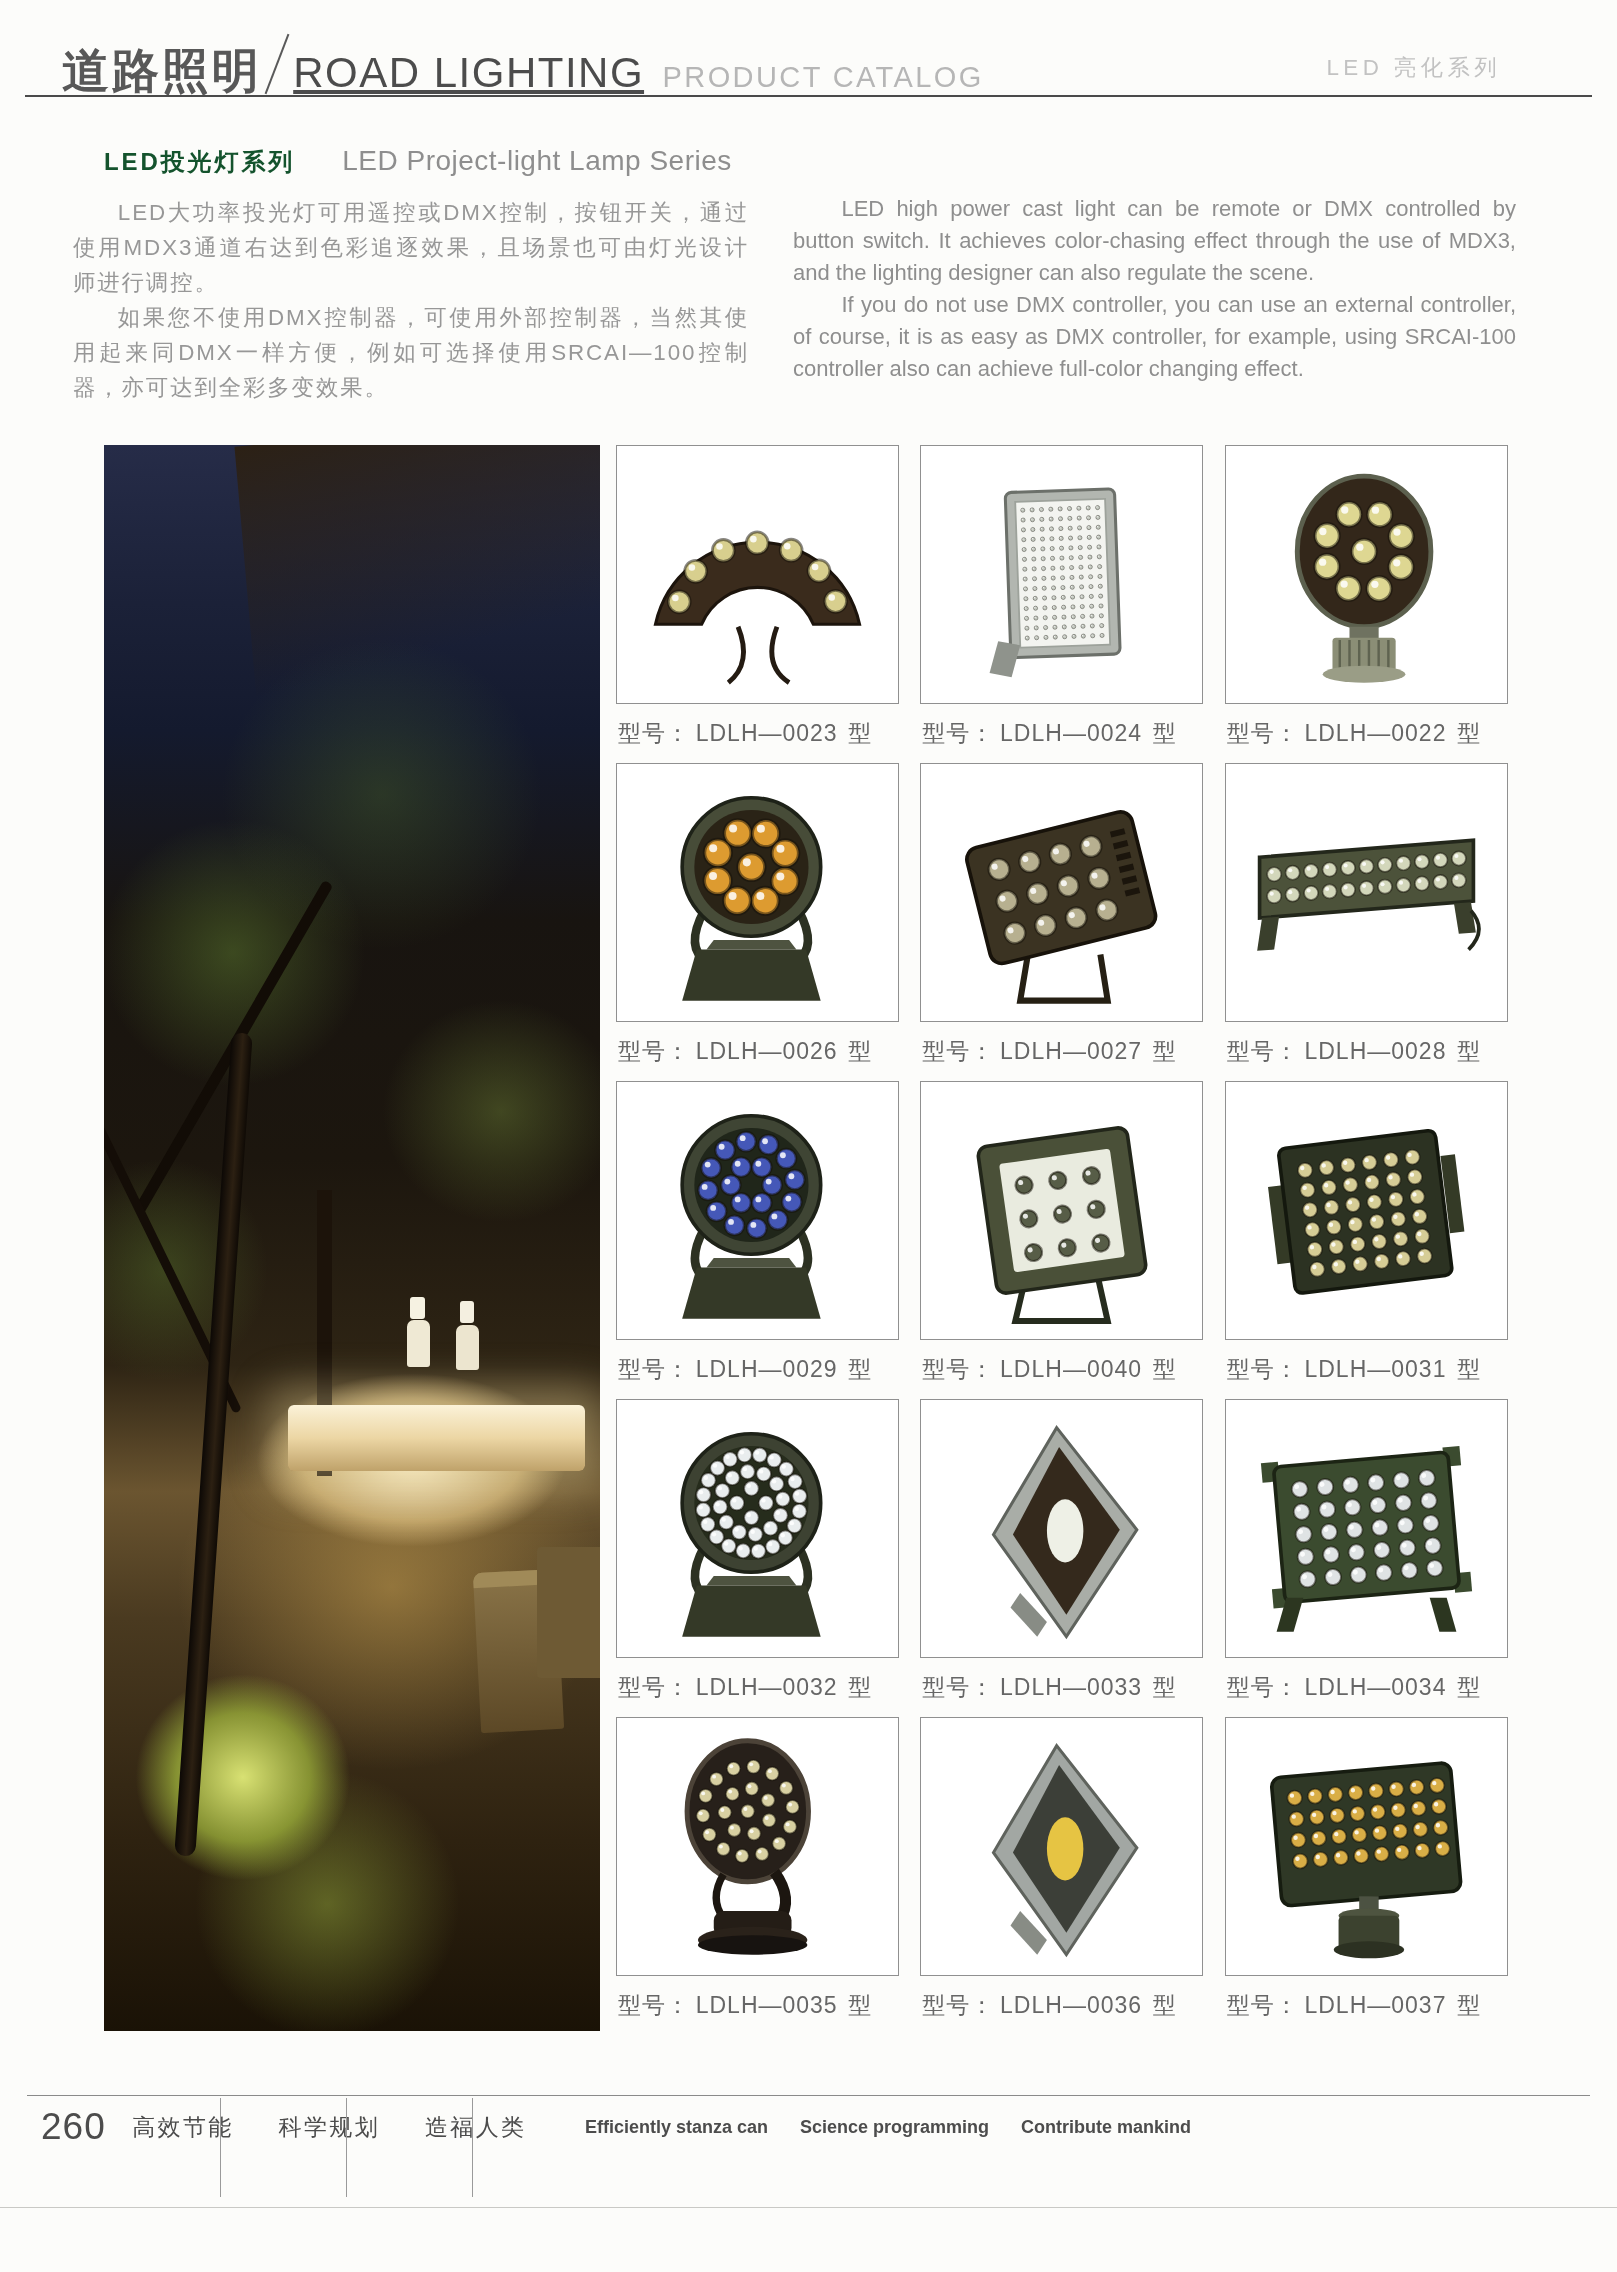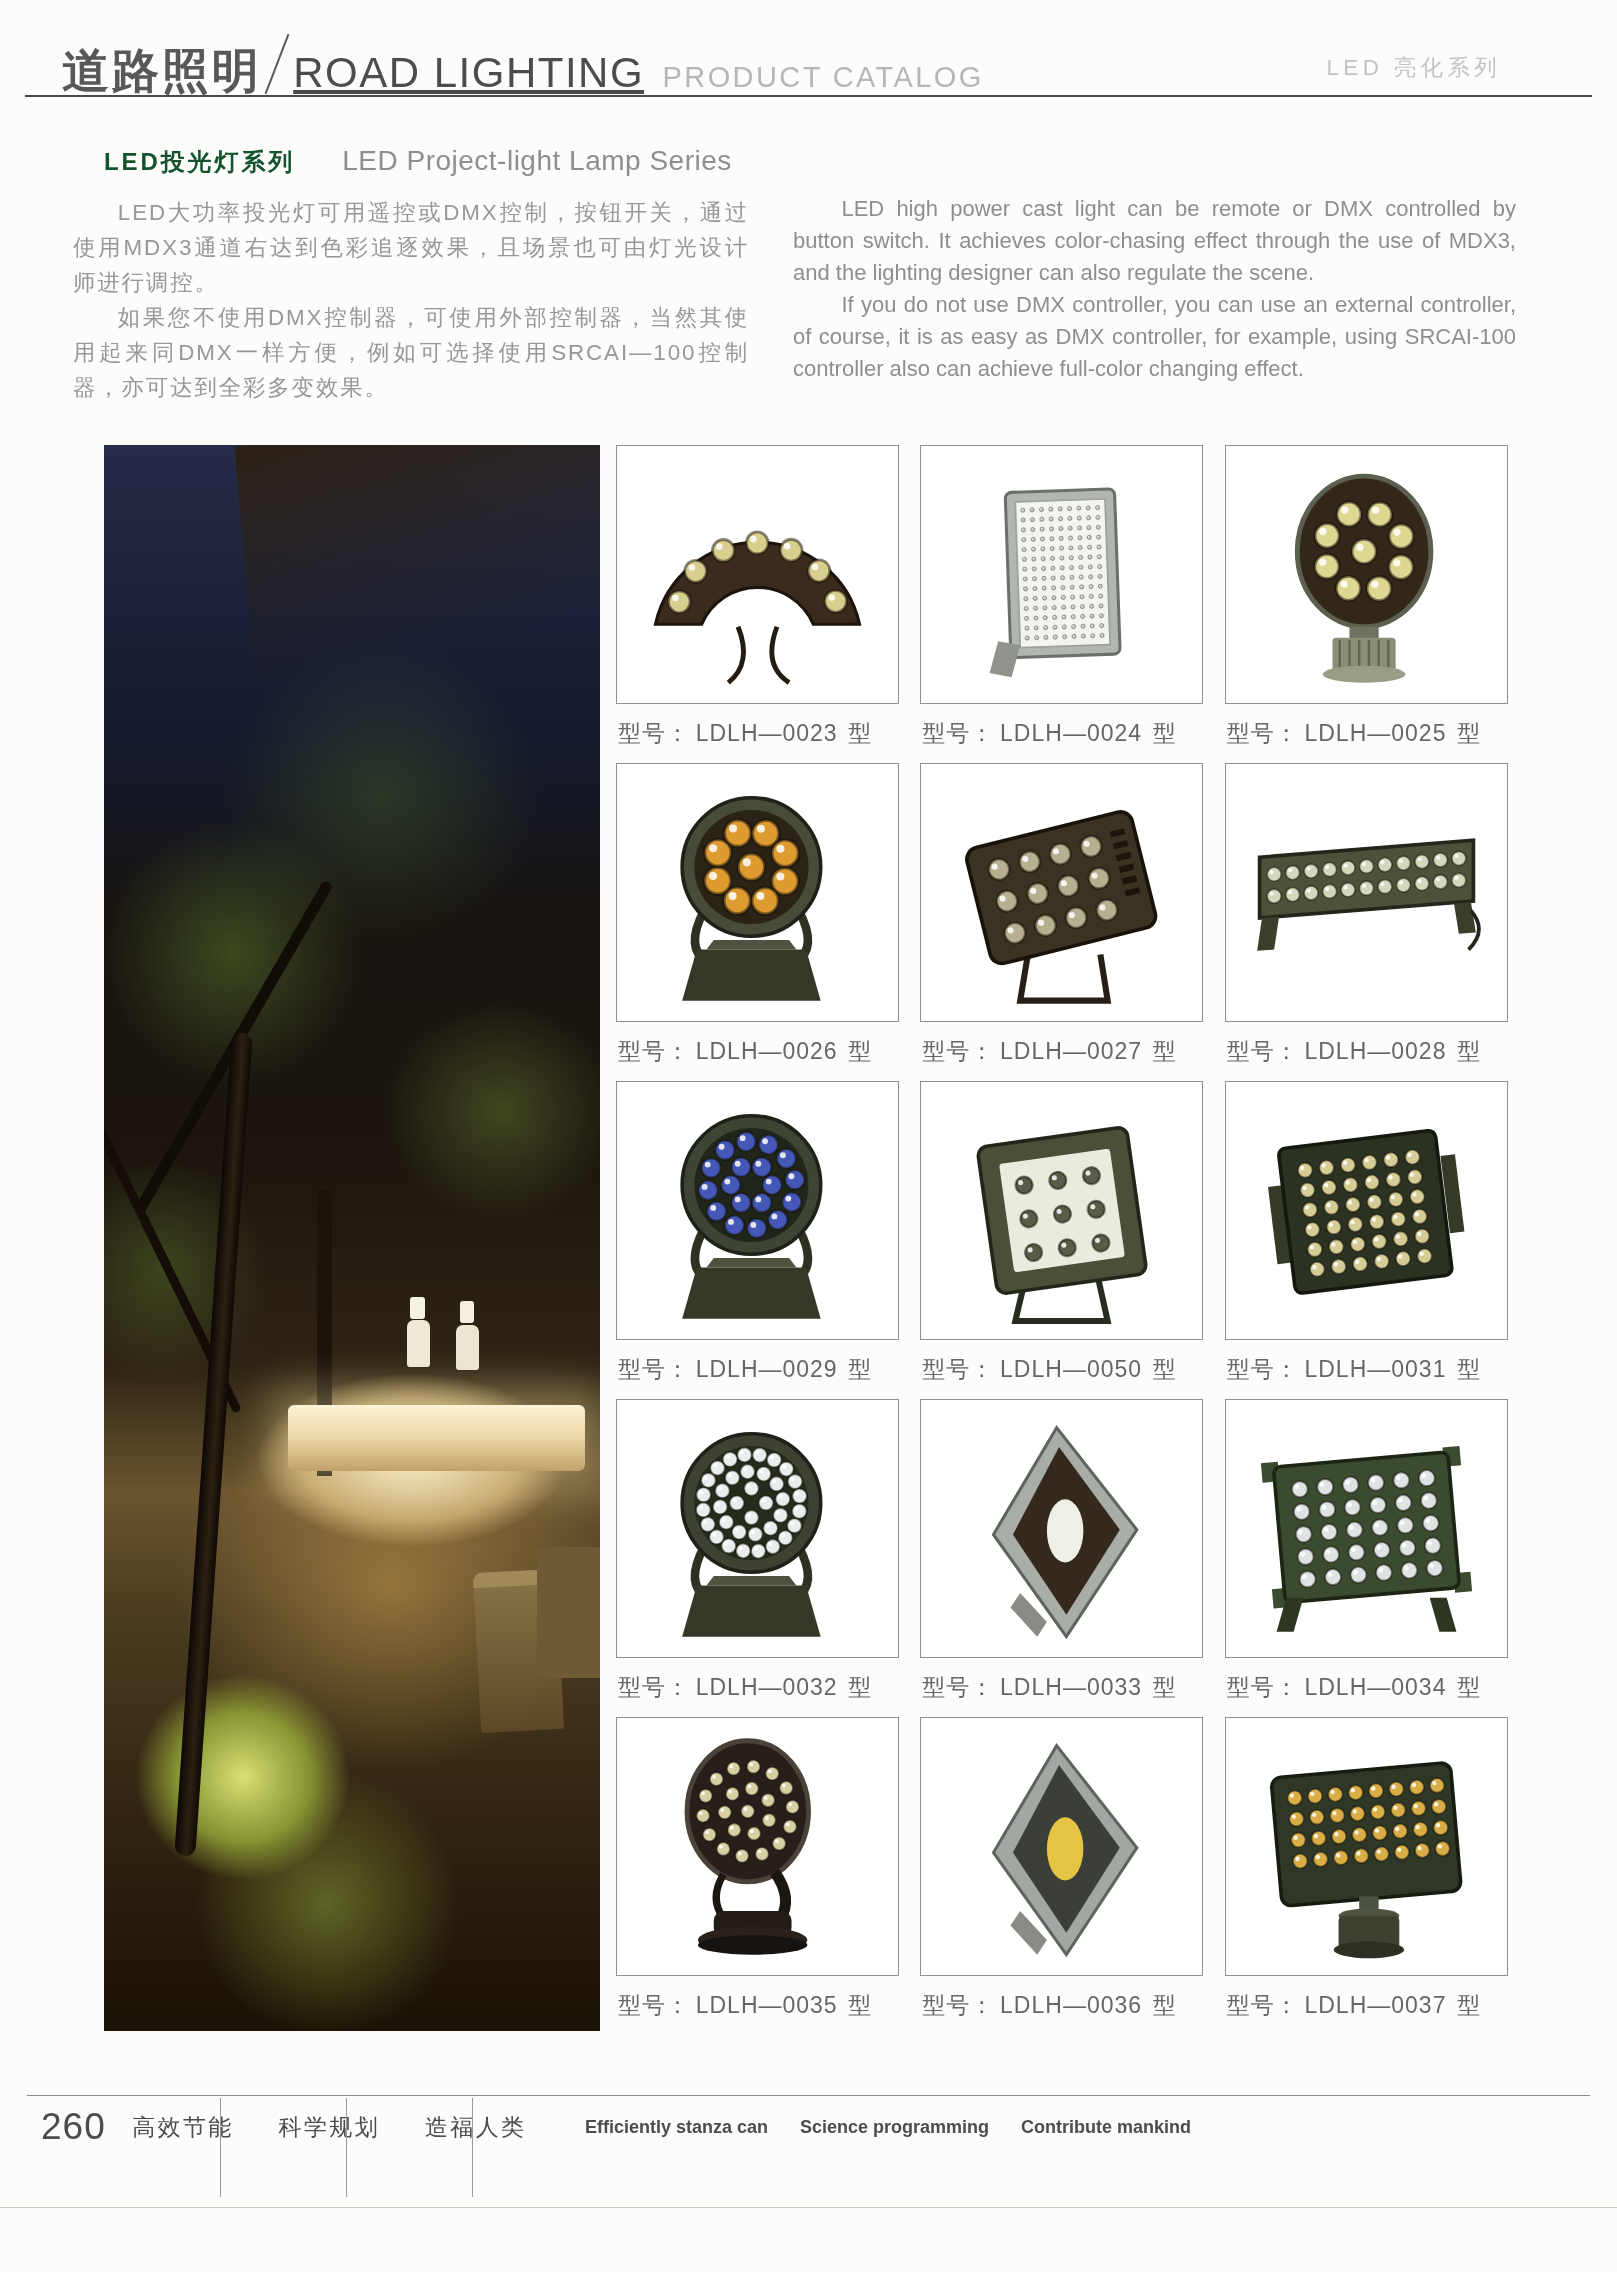--- a/index.html
+++ b/index.html
@@ -448,21 +448,21 @@
             <circle cx="128.6" cy="63.6" r="10" fill="#ded792" stroke="rgba(20,16,8,.5)" stroke-width="2.5"></circle>
             <circle cx="125.1" cy="60.1" r="3.0" fill="rgba(255,255,255,.85)"></circle>
             <rect x="86" y="138" width="24" height="10" fill="#6f7260"></rect>
             <rect x="72" y="147" width="52" height="28" rx="3" fill="#8b8e76"></rect>
             <path d="M78,149 V173 M86,149 V173 M94,149 V173 M102,149 V173 M110,149 V173 M118,149 V173" stroke="#5f6350" stroke-width="2"></path>
             <ellipse cx="98" cy="177" rx="34" ry="7" fill="#9a9d86"></ellipse>
           </svg>
       </div>
       <figcaption class="model">
         <span>型号：</span>
-          <span class="num">LDLH—0025</span>
+          <span class="num">LDLH—0022</span>
           <span class="sfx">型</span>
       </figcaption>
     </figure>
 
     <figure class="cell">
       <div class="imgbox">
         <svg class="pvis" viewBox="0 0 200 190">
             <path d="M56,110 Q40,140 58,152" stroke="#2c3122" stroke-width="7" fill="none"></path>
             <path d="M134,110 Q150,140 132,152" stroke="#2c3122" stroke-width="7" fill="none"></path>
             <polygon points="58,142 132,142 126,134 64,134" fill="#4e5340"></polygon>
@@ -681,21 +681,21 @@
               <circle cx="69.5" cy="123.5" r="2.1" fill="rgba(255,255,255,.85)"></circle>
               <circle cx="100.0" cy="126.0" r="7" fill="#575d47" stroke="rgba(20,16,8,.5)" stroke-width="1.8"></circle>
               <circle cx="97.5" cy="123.5" r="2.1" fill="rgba(255,255,255,.85)"></circle>
               <circle cx="128.0" cy="126.0" r="7" fill="#575d47" stroke="rgba(20,16,8,.5)" stroke-width="1.8"></circle>
               <circle cx="125.5" cy="123.5" r="2.1" fill="rgba(255,255,255,.85)"></circle>
             </g>
           </svg>
       </div>
       <figcaption class="model">
         <span>型号：</span>
-          <span class="num">LDLH—0050</span>
+          <span class="num">LDLH—0040</span>
           <span class="sfx">型</span>
       </figcaption>
     </figure>
 
     <figure class="cell">
       <div class="imgbox">
         <svg class="pvis" viewBox="0 0 200 190">
             <g transform="rotate(-7 100 96)">
               <rect x="22" y="66" width="12" height="64" fill="#343a26"></rect>
               <rect x="166" y="58" width="12" height="64" fill="#343a26"></rect>

